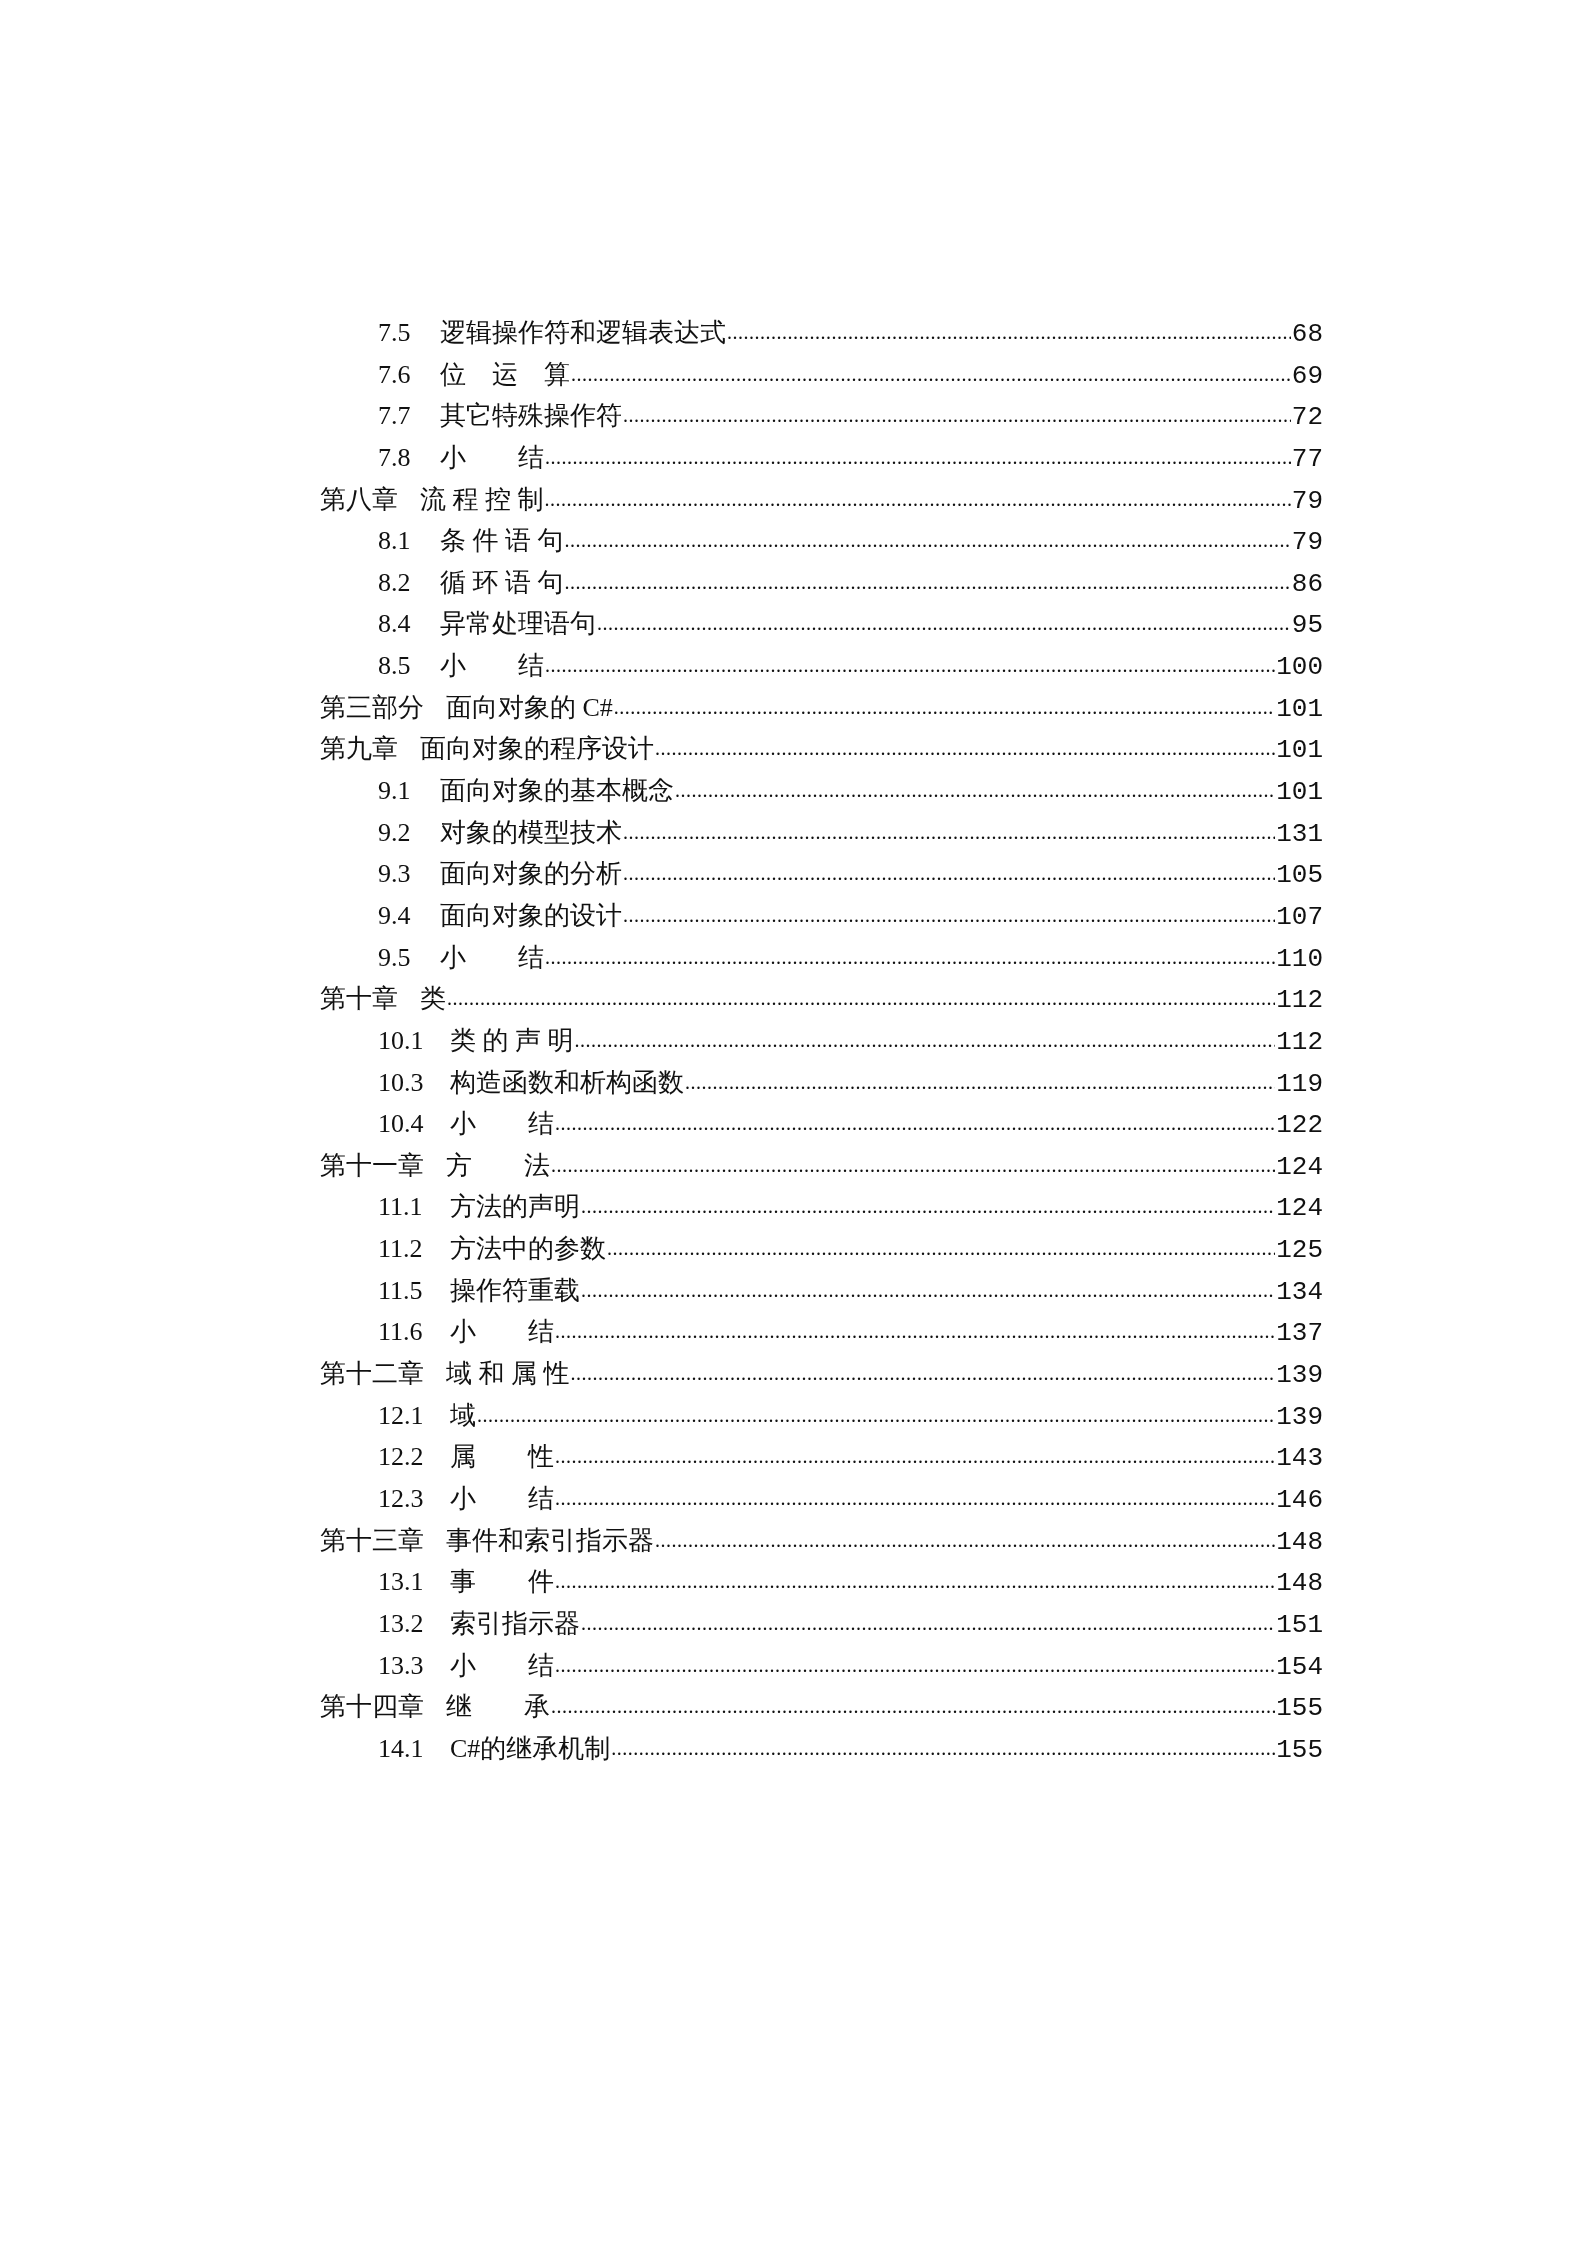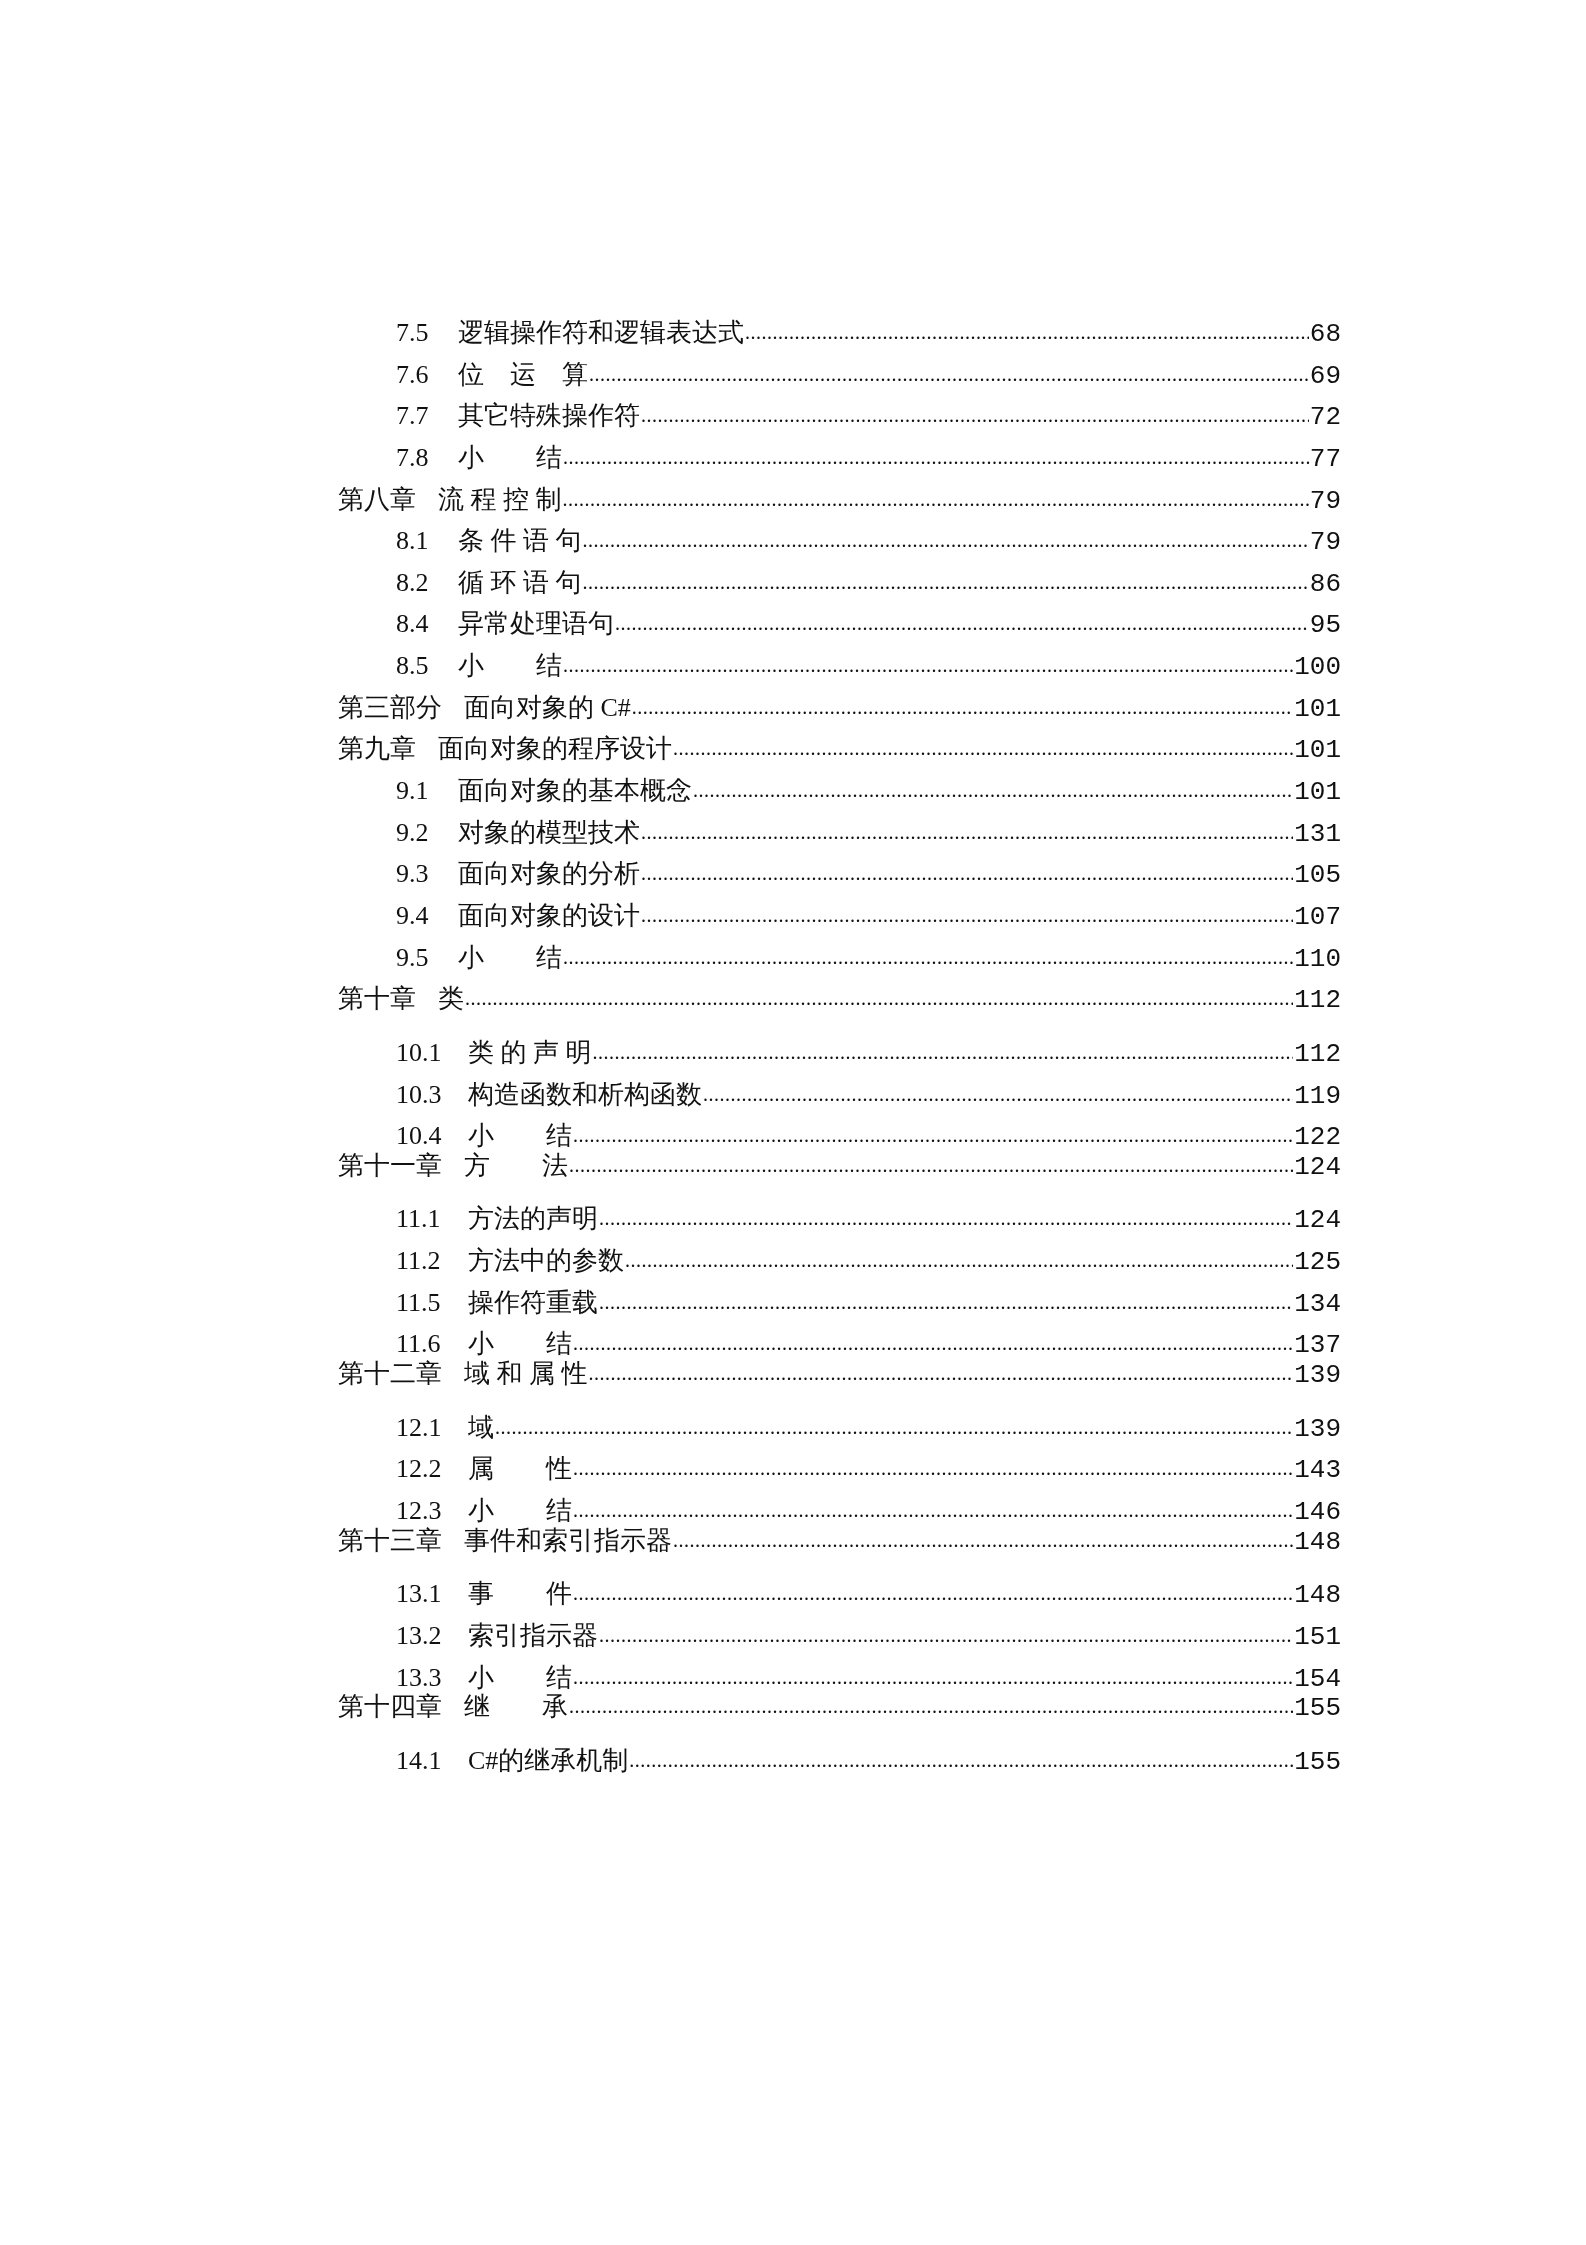--- a/index.html
+++ b/index.html
@@ -2,30 +2,30 @@
 <html><head>
 <meta charset="utf-8">
 <style>
   html, body { margin: 0; padding: 0; background: #ffffff; }
   body {
     width: 1586px; height: 2245px; position: relative; overflow: hidden;
     font-family: "Liberation Serif", "DejaVu Serif", serif;
     color: #111111;
   }
   .toc {
-    position: absolute; left: 338px; top: 312px; width: 1003px;
+    position: absolute; left: 320px; top: 312px; width: 1003px;
   }
   .row {
     display: flex; align-items: baseline; height: 41.65px;
     font-size: 26px; line-height: 41.65px; white-space: nowrap;
   }
   .row.sub { padding-left: 58px; }
   .num { display: inline-block; }
   .row.sub .num { min-width: 62px; }
-  .row.sub.wide .num { min-width: 72px; margin-top: 12px; }
+  .row.sub.wide .num { min-width: 72px; }
   .row.chap .num { margin-right: 22px; }
   .title { display: inline-block; }
   .leader {
     flex: 1 1 auto; overflow: hidden; margin: 0 1px;
     position: relative; top: -2px;
   }
   .leader::before {
     content: "........................................................................................................................................................................................................................................................................................................";
     letter-spacing: 0.5px; font-size: 20px;
   }

